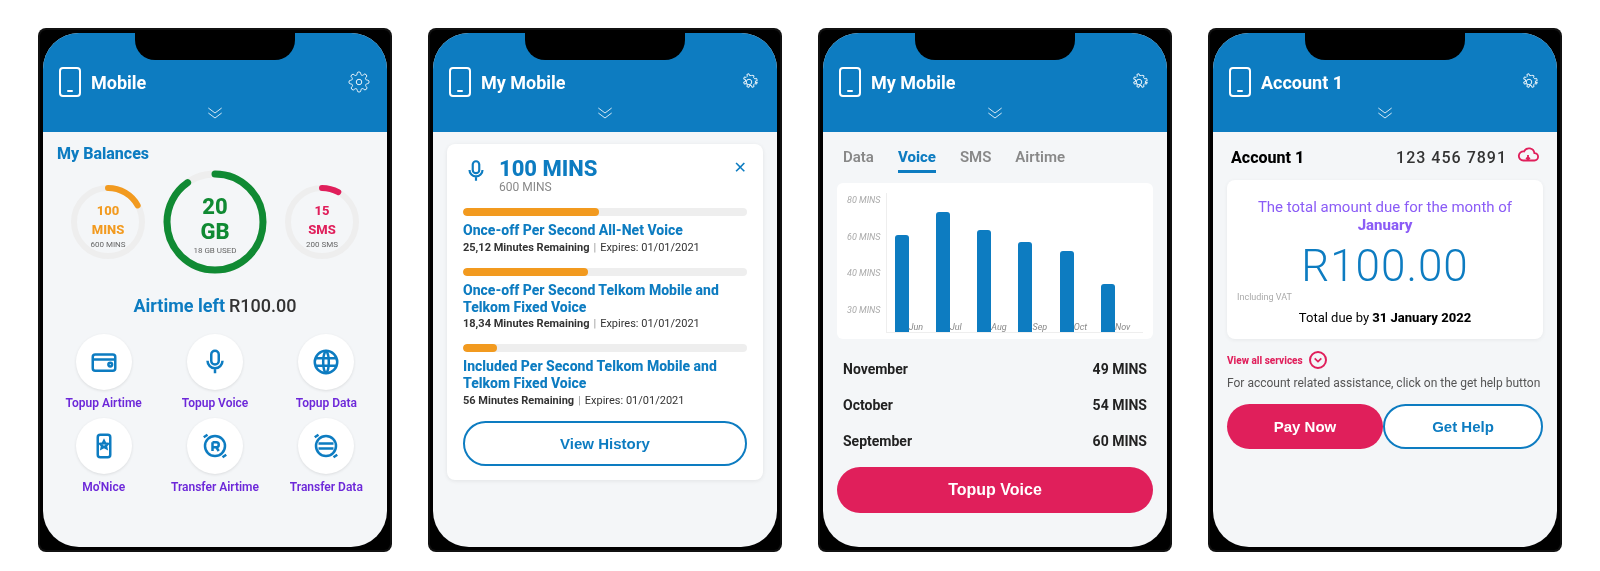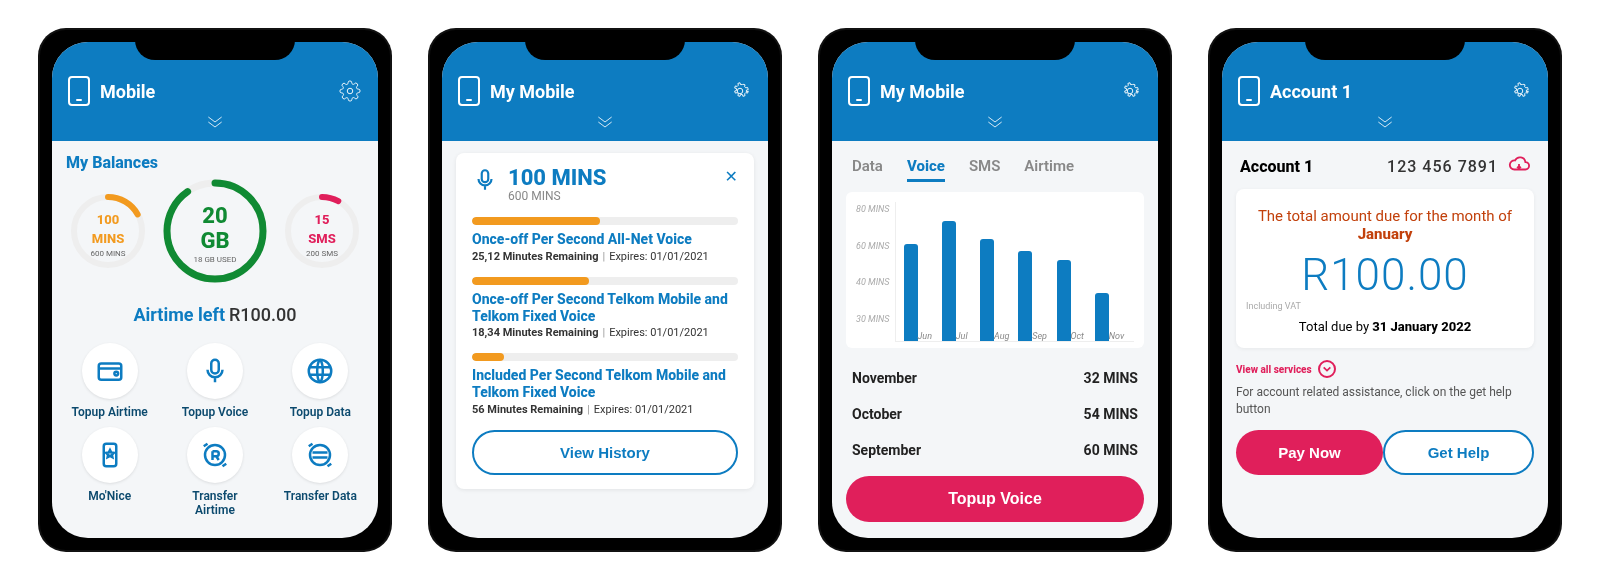--- a/index.html
+++ b/index.html
@@ -7,22 +7,22 @@
     font-family: -apple-system, BlinkMacSystemFont, "Segoe UI", Roboto, Helvetica, Arial, sans-serif;
     background: #fff;
     width: 1600px;
     height: 571px;
     position: relative;
     overflow: hidden;
   }
   .row { display:flex; gap:40px; padding:30px 40px; justify-content:center; }
   .phone {
     width: 350px; height: 520px;
-    background: #000; border-radius: 26px;
-    padding: 12px; position: relative; overflow:hidden;
+    background: #000; border-radius: 6px;
+    padding: 3px; position: relative; overflow:hidden;
     box-shadow: 0 0 0 2px #111;
   }
   .notch {
     position:absolute; top:0; left:50%; transform:translateX(-50%);
     width:160px; height:30px; background:#000;
     border-bottom-left-radius:20px; border-bottom-right-radius:20px;
     z-index:20;
   }
 
   .screen {
@@ -57,21 +57,21 @@
   .gauge .lbl { position:absolute; top:50%; left:50%; transform:translate(-50%,-50%); }
   .gauge .big { font-weight:800; }
   .g-sm .big{ font-size:13px; }
   .g-lg .big{ font-size:22px; color:#108a33; }
   .gauge .sub { font-size:8px; color:#666; display:block; margin-top:2px;}
   .g-mins .big{ color:#f29a1f; }
   .g-sms .big{ color:#e01f5b; }
   .airtime-row { text-align:center; color:#0d7cc1; font-weight:700; font-size:18px; margin-bottom:18px;}
   .airtime-row .amt { color:#333; font-weight:500; margin-left:4px;}
   .actions { display:grid; grid-template-columns:repeat(3,1fr); gap:8px 18px; }
-  .act { text-align:center; font-size:12px; color:#0c4a6e; font-weight:600;}
+  .act { text-align:center; font-size:12px; color:#6d28d9; font-weight:600;}
   .act .circ {
     width:56px; height:56px; border-radius:50%; background:#fff; margin:0 auto 6px;
     display:flex; align-items:center; justify-content:center; box-shadow:0 1px 3px rgba(0,0,0,.1);
   }
   .act .circ svg{stroke:#0d7cc1; fill:none; stroke-width:2;}
 
   
   .card {
     background:#fff; border-radius:8px; padding:14px 16px; box-shadow:0 1px 4px rgba(0,0,0,.08);
   }
@@ -105,21 +105,21 @@
   .btn-pill {
     display:block; width:100%; text-align:center; padding:14px; background:#e01f5b;
     color:#fff; font-weight:800; border-radius:30px; border:none; font-size:16px; margin-top:8px;
   }
 
   
   .acct-hd{ display:flex; align-items:center; gap:10px; font-weight:800; font-size:16px; padding:0 4px 10px;}
   .acct-hd .num{ margin-left:auto; font-weight:500; color:#333; letter-spacing:1px;}
   .cloud-ic svg{stroke:#e01f5b; fill:none; stroke-width:2;}
   .due-box{ background:#fff; border-radius:8px; text-align:center; padding:18px 10px 14px; margin-bottom:12px; box-shadow:0 1px 4px rgba(0,0,0,.06);}
-  .due-box .ln1{ font-size:15px; color:#c2410c;}
+  .due-box .ln1{ font-size:15px; color:#8b5cf6;}
   .due-box .ln1 b{font-weight:800;}
   .due-box .amt{ color:#0d7cc1; font-weight:300; font-size:44px; letter-spacing:1px; margin:6px 0 0;}
   .due-box .vat{ font-size:9px; color:#aaa; text-align:left; padding-right:10px;}
   .due-box .by{ font-size:13px; margin-top:8px;}
   .due-box .by b{font-weight:800;}
   .view-all{ color:#e01f5b; font-weight:800; font-size:10px; display:flex; align-items:center; gap:6px; margin:4px 0 6px;}
   .view-all .chv{ width:18px; height:18px; border:2px solid #e01f5b; border-radius:50%; display:flex; align-items:center; justify-content:center;}
   .help-txt{ font-size:12px; color:#555; margin-bottom:12px; line-height:1.4;}
   .btn-row{ display:flex; gap:0;}
   .btn-pink{ flex:1; background:#e01f5b; color:#fff; border:none; border-radius:28px; padding:12px; font-weight:800; font-size:15px;}
@@ -344,21 +344,21 @@
                 <div class="bwrap">
                   <div class="bar" style="height: 48px;"></div>
                   <div class="xl">Nov</div>
                 </div>
               </div>
           </div>
         </div>
         <div class="usage-list">
           <div class="urow">
               <span>November</span>
-              <span>32 MINS</span>
+              <span>49 MINS</span>
             </div>
           <div class="urow">
               <span>October</span>
               <span>54 MINS</span>
             </div>
           <div class="urow">
               <span>September</span>
               <span>60 MINS</span>
             </div>
         </div>

